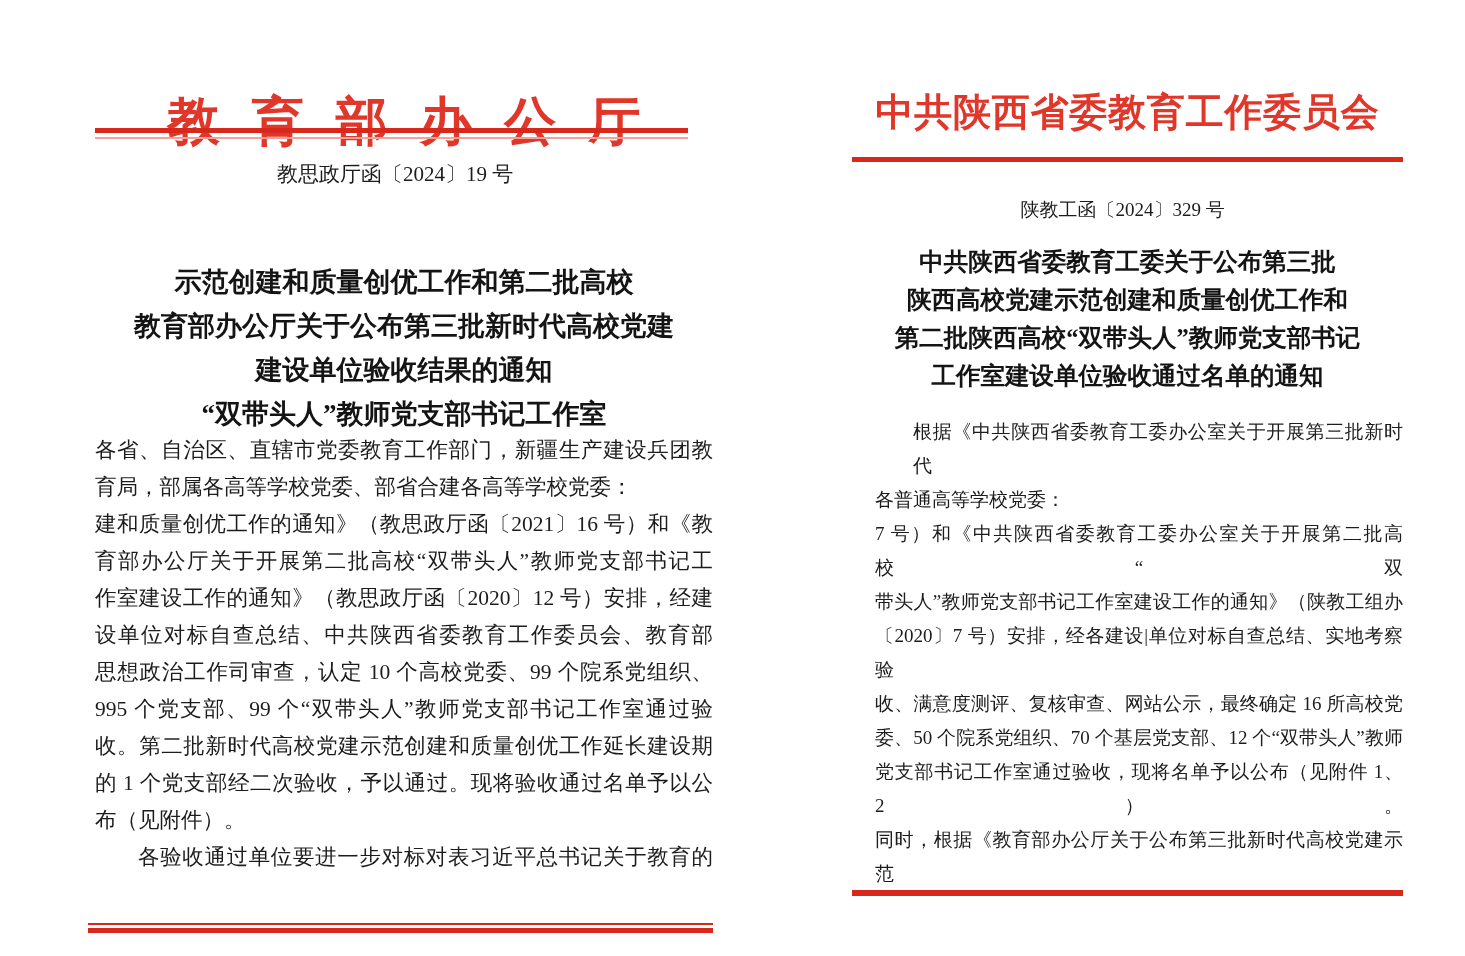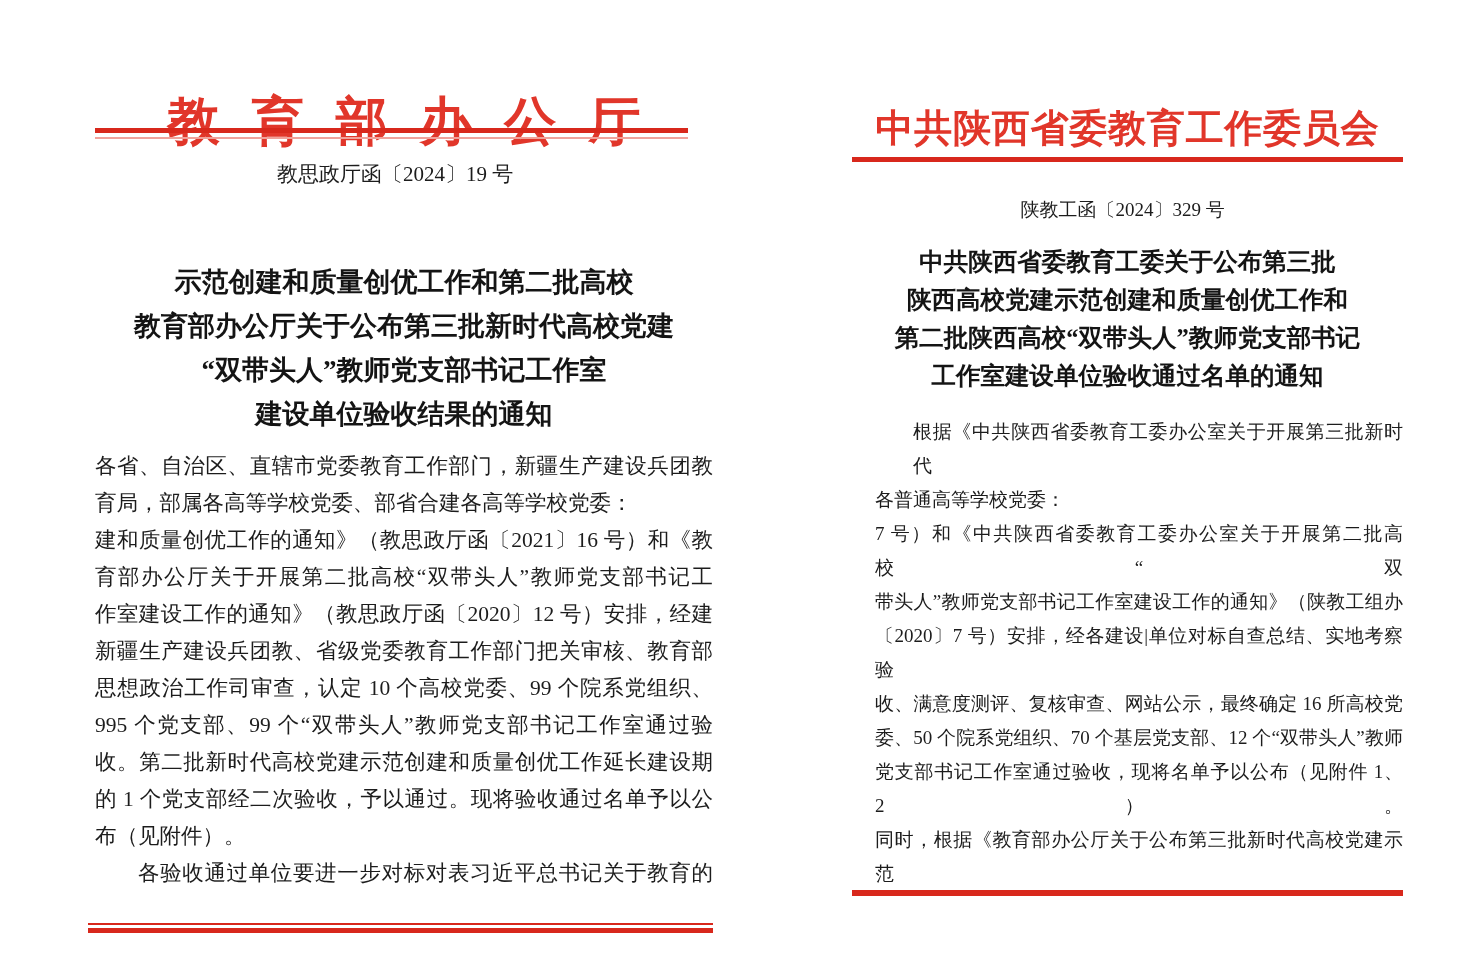--- a/index.html
+++ b/index.html
@@ -10,67 +10,67 @@
   }
   .page { position:absolute; }
   #left-page  { left:95px;  top:40px; width:618px; height:905px; }
   #right-page { left:852px; top:70px; width:551px; height:835px; }
 
   .agency {
     position:absolute; width:100%; text-align:center;
     color:var(--red_text); font-weight:bold; white-space:nowrap;
   }
   #left-page .agency  { top:12px; font-size:52px; line-height:60px; letter-spacing:0.62em; text-indent:0.62em;margin-top:40px; }
-  #right-page .agency { top:20px; font-size:38px; line-height:44px; letter-spacing:0.02em;margin-top:16px; }
+  #right-page .agency { top:20px; font-size:38px; line-height:44px; letter-spacing:0.02em; }
 
   .rule { position:absolute; background:var(--red); }
   #left-rule-thick  { top:88px;  left:0; width:593px; height:5px; }
   #left-rule-thin   { top:97px;  left:0; width:593px; height:2px; background:var(--red_light); }
   #right-rule       { top:87px;  left:0; width:100%;  height:5px; }
   #left-bottom-thin  { top:883px; left:-7px; width:625px; height:2px; }
   #left-bottom-thick { top:888px; left:-7px; width:625px; height:5px; }
   #right-bottom      { top:820px; left:0;    width:100%;  height:6px; }
 
   .doc-number { position:absolute; width:100%; text-align:center; box-sizing:border-box; white-space:nowrap; }
   #left-page  .doc-number { top:120px; font-size:21px; padding-right:18px; }
   #right-page .doc-number { top:127px; font-size:19px; padding-right:10px; }
 
   .doc-title { position:absolute; width:100%; text-align:center; font-weight:bold; color:#141414; }
   #left-page  .doc-title { top:220px; font-size:27px;   line-height:44px; }
   #right-page .doc-title { top:173px; font-size:24.5px; line-height:38px; }
 
   .doc-body { position:absolute; }
-  #left-page  .doc-body { top:408px; left:0;    width:618px; font-size:21.5px; line-height:37px; }
+  #left-page  .doc-body { top:392px; left:0;    width:618px; font-size:21.5px; line-height:37px; }
   #right-page .doc-body { top:345px; left:23px; width:528px; font-size:19px;   line-height:34px; }
 
   .line { text-align:justify; text-align-last:justify; }
   .line.end { text-align-last:left; }
   .line.indent { padding-left:2em; }
 </style>
 </head>
 <body>
 
 <div class="page" id="left-page">
   <div class="agency">教育部办公厅</div>
   <div class="rule" id="left-rule-thick"></div>
   <div class="rule" id="left-rule-thin"></div>
   <div class="doc-number">教思政厅函〔2024〕19 号</div>
   <div class="doc-title">
     <div>示范创建和质量创优工作和第二批高校</div>
     <div>教育部办公厅关于公布第三批新时代高校党建</div>
+    <div>建设单位验收结果的通知</div>
     <div>“双带头人”教师党支部书记工作室</div>
-    <div>建设单位验收结果的通知</div>
   </div>
   <div class="doc-body">
     <div class="line">各省、自治区、直辖市党委教育工作部门，新疆生产建设兵团教</div>
     <div class="line end">育局，部属各高等学校党委、部省合建各高等学校党委：</div>
     <div class="line">建和质量创优工作的通知》（教思政厅函〔2021〕16 号）和《教</div>
     <div class="line">育部办公厅关于开展第二批高校“双带头人”教师党支部书记工</div>
     <div class="line">作室建设工作的通知》（教思政厅函〔2020〕12 号）安排，经建</div>
-    <div class="line">新疆生产建设兵团教、省级党委教育工作部门把关审核、教育部</div>
+    <div class="line">设单位对标自查总结、中共陕西省委教育工作委员会、教育部</div>
     <div class="line">思想政治工作司审查，认定 10 个高校党委、99 个院系党组织、</div>
     <div class="line">995 个党支部、99 个“双带头人”教师党支部书记工作室通过验</div>
     <div class="line">收。第二批新时代高校党建示范创建和质量创优工作延长建设期</div>
     <div class="line">的 1 个党支部经二次验收，予以通过。现将验收通过名单予以公</div>
     <div class="line end">布（见附件）。</div>
     <div class="line indent">各验收通过单位要进一步对标对表习近平总书记关于教育的</div>
   </div>
   <div class="rule" id="left-bottom-thin"></div>
   <div class="rule" id="left-bottom-thick"></div>
 </div>

